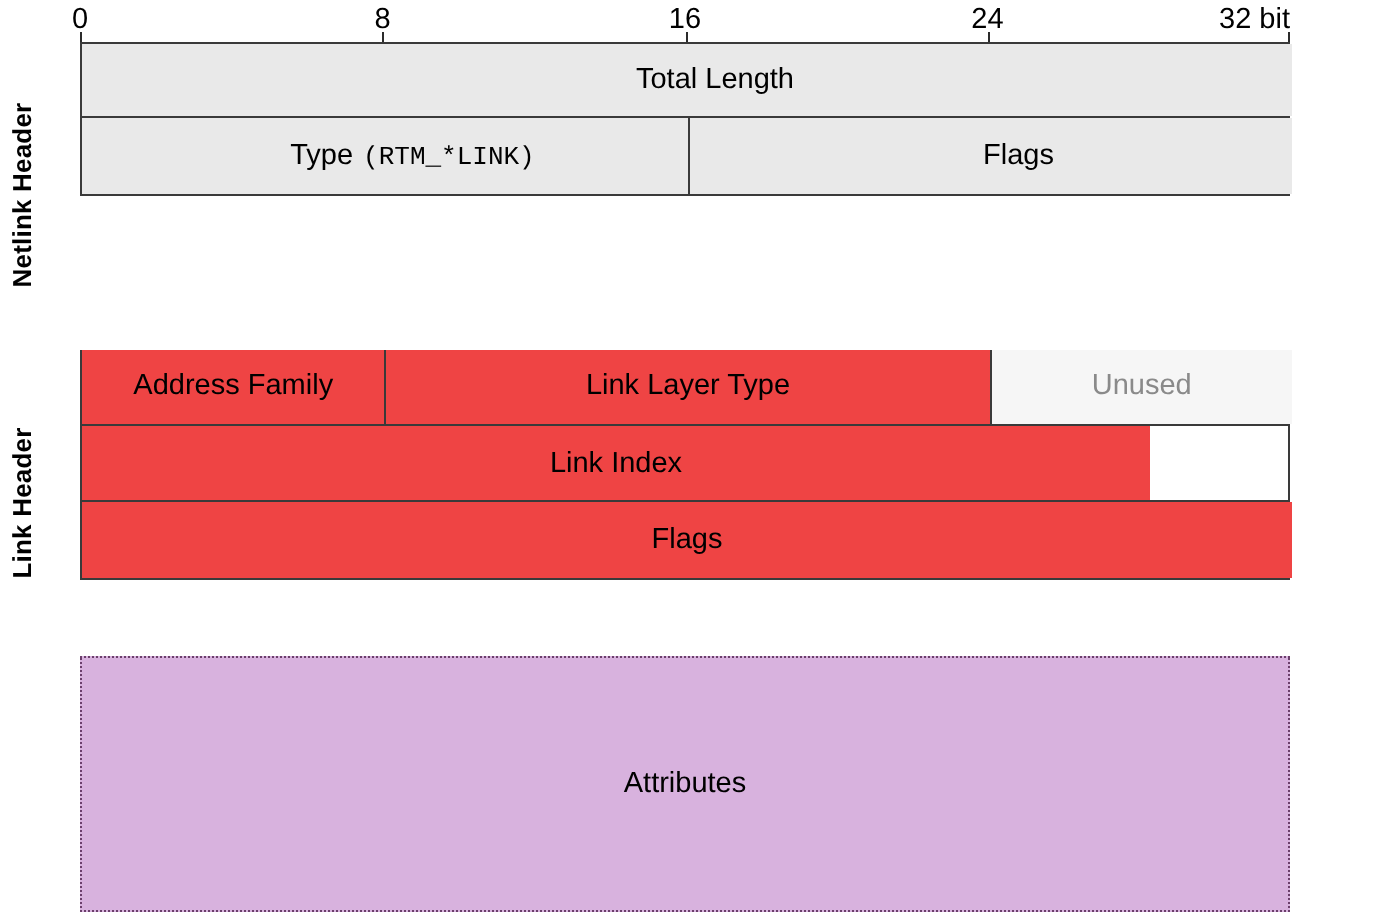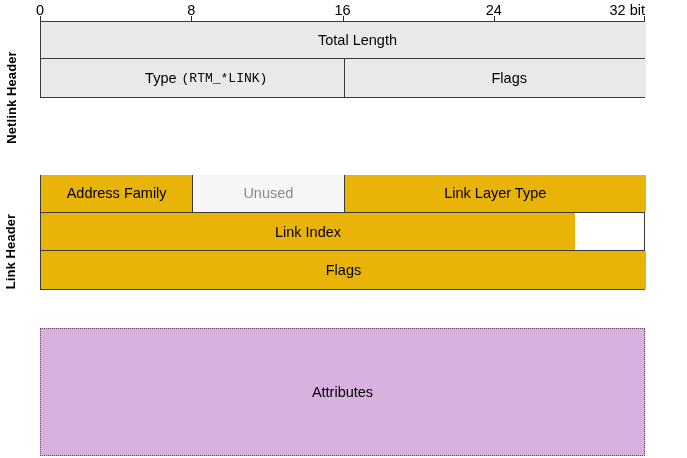--- a/index.html
+++ b/index.html
@@ -85,21 +85,21 @@
     box-sizing: border-box;
     font-size: 14.5px;
     color: #000000;
     height: 100%;
     overflow: hidden;
     white-space: nowrap;
   }
   .cell + .cell { border-left: 1px solid #3a3a3a; }
 
   .netlink { background: #e9e9e9; padding-left: 28px; }
-  .link    { background: #eab308; }
+  .link    { background: #ef4444; }
 
   .cell.unused {
     background: #f6f6f6;
     color: #8a8a8a;
   }
 
   .mono {
     font-family: "Liberation Mono", monospace;
     font-size: 13px;
   }
@@ -154,25 +154,25 @@
         <span class="lbl-main">Flags</span>
       </div>
     </div>
     <div class="side-label" style="top: 174.6px; height: 153.6px;">
       <span>Link Header</span>
     </div>
     <div class="row" style="top: 174.6px; height: 38.4px;">
       <div class="cell link" style="width: 151.25px; flex: 0 0 auto;">
         <span class="lbl-main">Address Family</span>
       </div>
+      <div class="cell link" style="width: 302.5px; flex: 0 0 auto;">
+        <span class="lbl-main">Link Layer Type</span>
+      </div>
       <div class="cell unused" style="width: 151.25px; flex: 0 0 auto;">
         <span class="lbl-main">Unused</span>
-      </div>
-      <div class="cell link" style="width: 302.5px; flex: 0 0 auto;">
-        <span class="lbl-main">Link Layer Type</span>
       </div>
     </div>
     <div class="row" style="top: 213px; height: 38.4px;">
       <div class="cell link" style="width: 534px; flex: 0 0 auto;">
         <span class="lbl-main">Link Index</span>
       </div>
     </div>
     <div class="row" style="top: 251.4px; height: 38.4px;">
       <div class="cell link" style="width: 605px; flex: 0 0 auto;">
         <span class="lbl-main">Flags</span>

